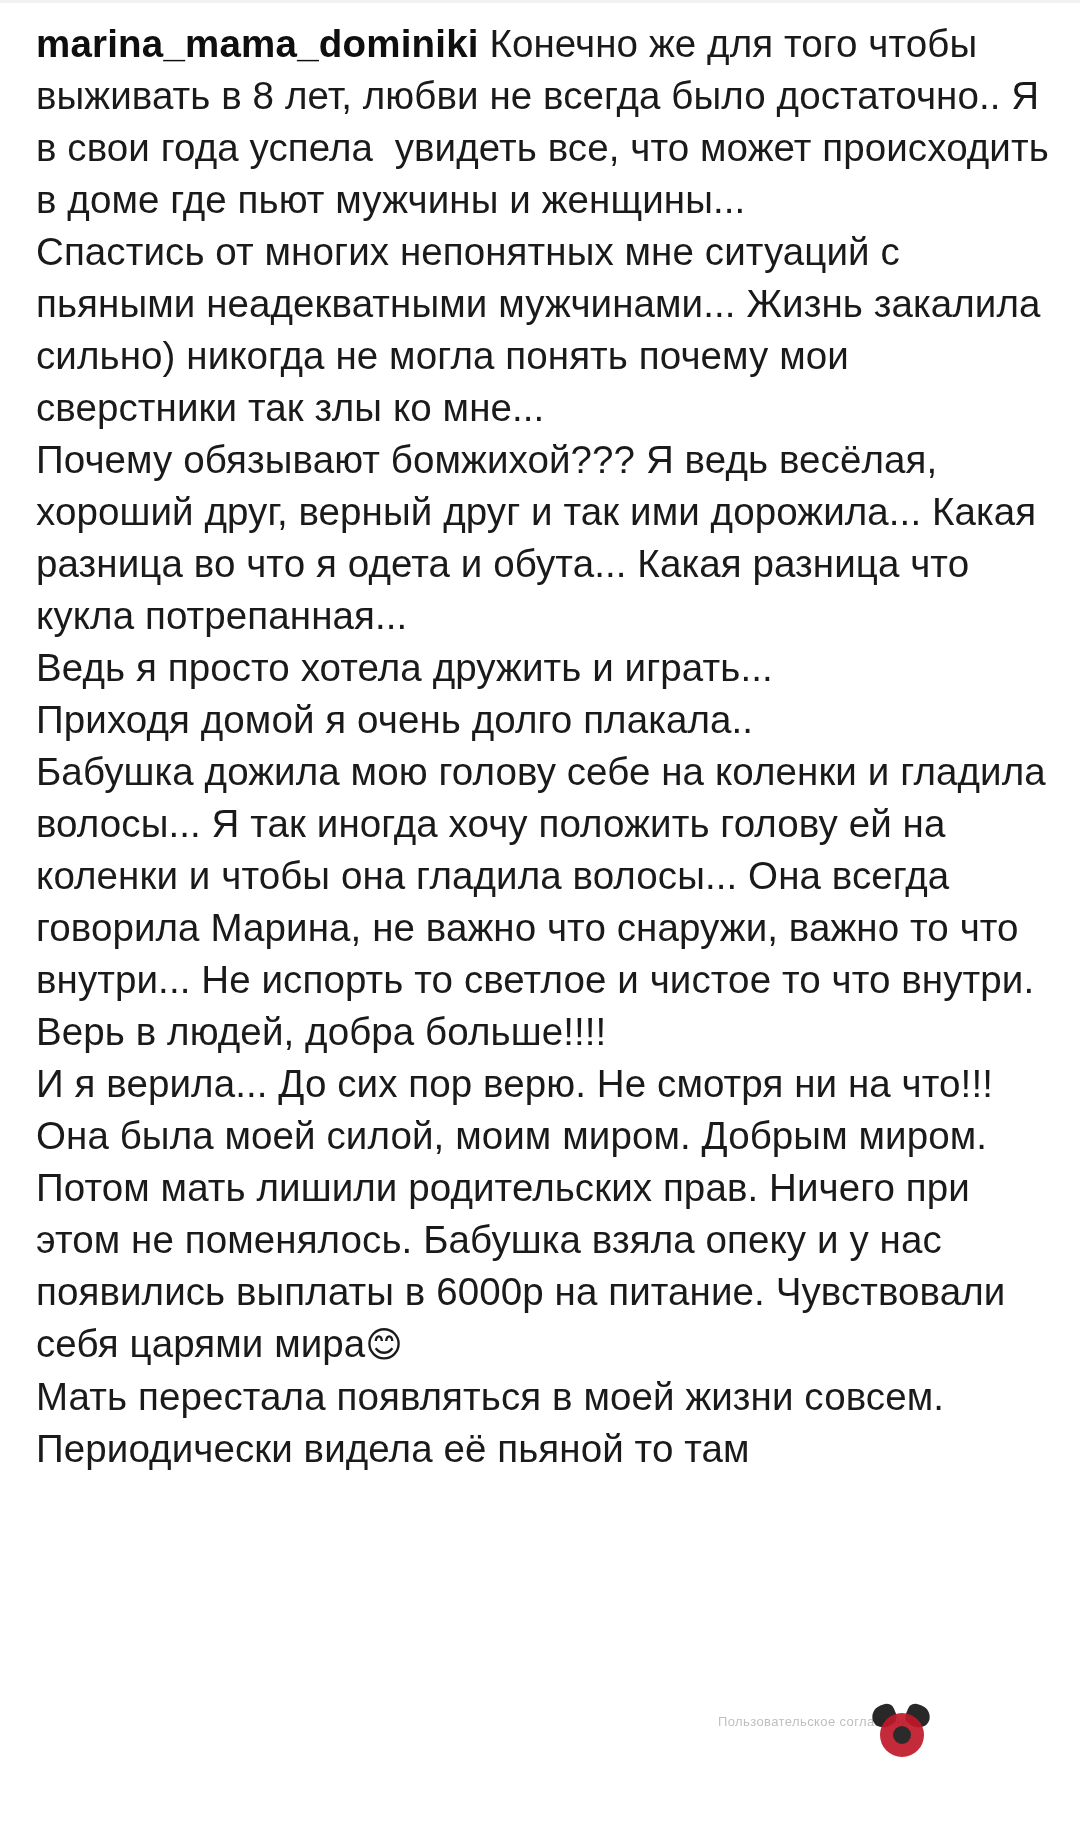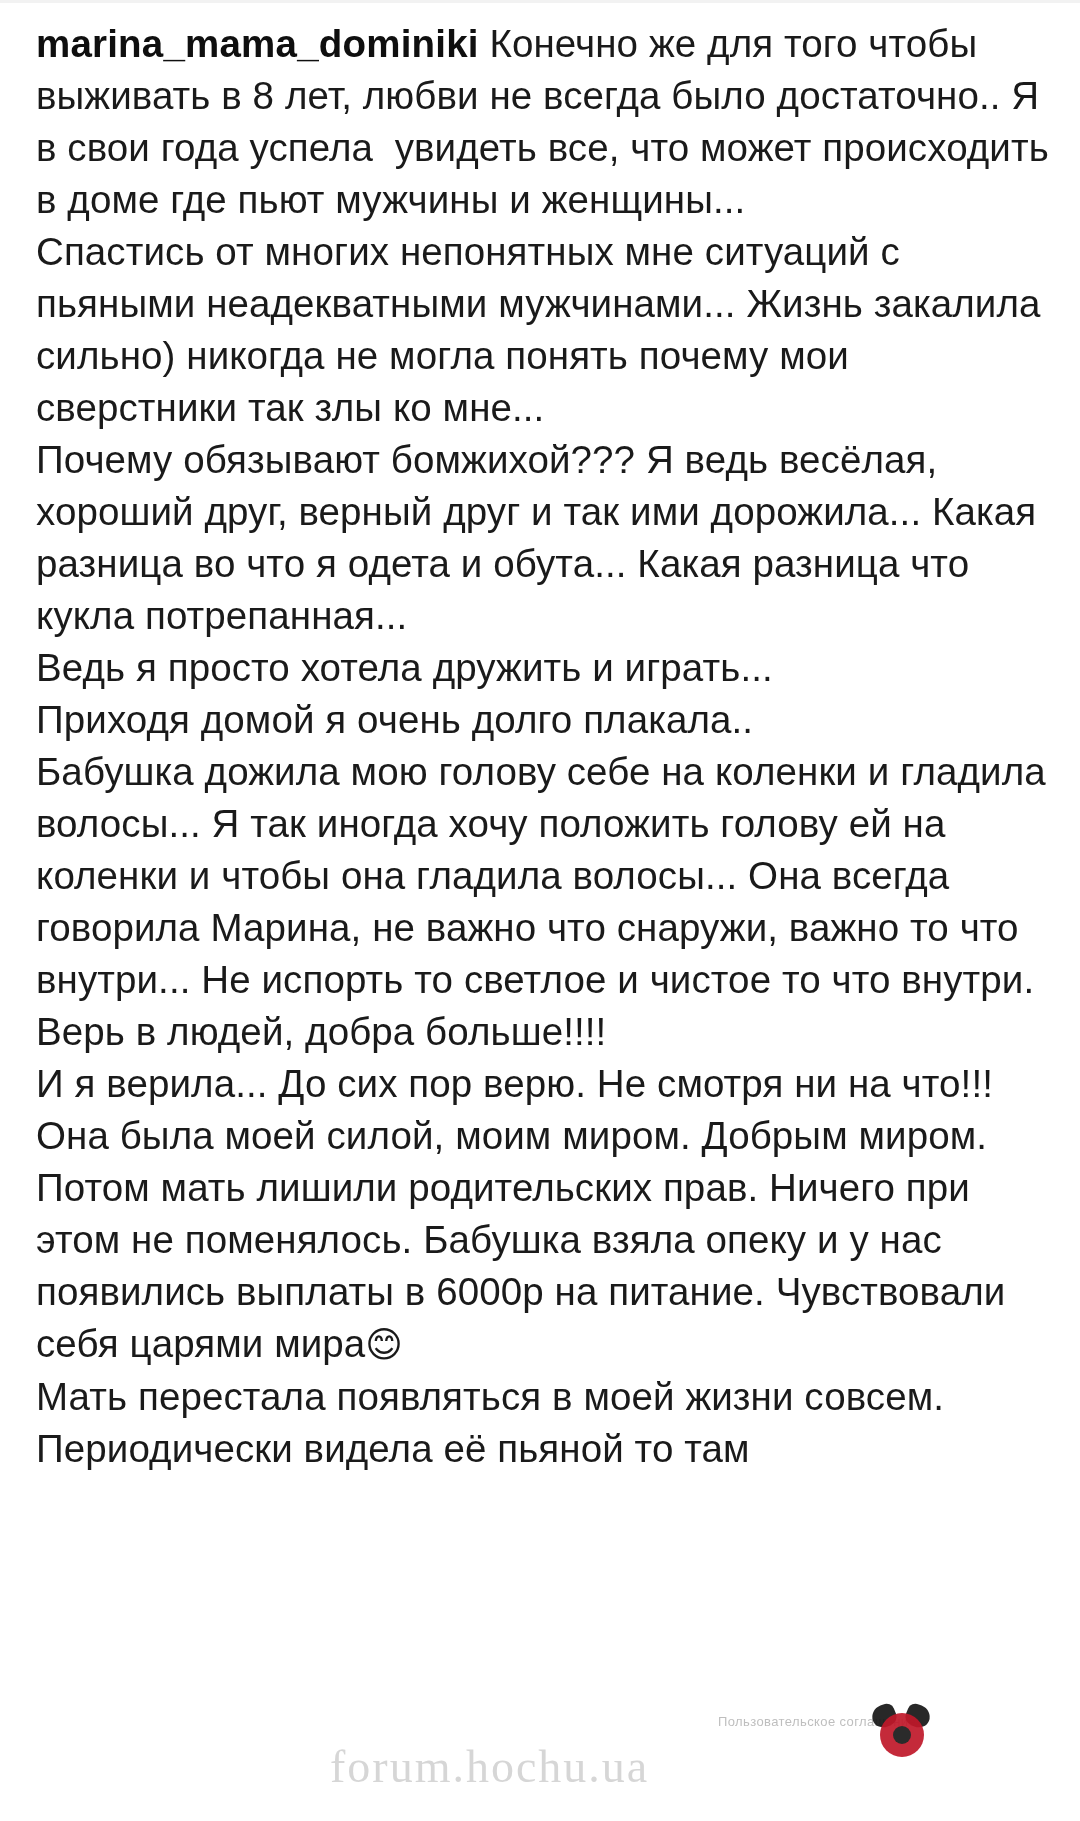--- a/index.html
+++ b/index.html
@@ -133,19 +133,18 @@
   <div class="caption"><span class="username">marina_mama_dominiki</span><span> Конечно же для того чтобы выживать в 8 лет, любви не всегда было достаточно.. Я в свои года успела  увидеть все, что может происходить в доме где пьют мужчины и женщины...
 Спастись от многих непонятных мне ситуаций с пьяными неадекватными мужчинами... Жизнь закалила сильно) никогда не могла понять почему мои сверстники так злы ко мне...
 Почему обязывают бомжихой??? Я ведь весёлая, хороший друг, верный друг и так ими дорожила... Какая разница во что я одета и обута... Какая разница что кукла потрепанная...
 Ведь я просто хотела дружить и играть...
 Приходя домой я очень долго плакала..
 Бабушка дожила мою голову себе на коленки и гладила волосы... Я так иногда хочу положить голову ей на коленки и чтобы она гладила волосы... Она всегда говорила Марина, не важно что снаружи, важно то что внутри... Не испорть то светлое и чистое то что внутри. Верь в людей, добра больше!!!!
 И я верила... До сих пор верю. Не смотря ни на что!!! Она была моей силой, моим миром. Добрым миром. Потом мать лишили родительских прав. Ничего при этом не поменялось. Бабушка взяла опеку и у нас появились выплаты в 6000р на питание. Чувствовали себя царями мира</span><span class="emoji">😊</span><span>
 Мать перестала появляться в моей жизни совсем. Периодически видела её пьяной то там</span></div>
 
   <div class="watermark-small">Пользовательское соглашение</div>
-  <div class="watermark-main">forum.hochu.ua</div>
   <div class="watermark-badge">
     <div class="wing-l"></div>
     <div class="wing-r"></div>
     <div class="disc"></div>
   </div>
 </div>
 
 </body></html>

